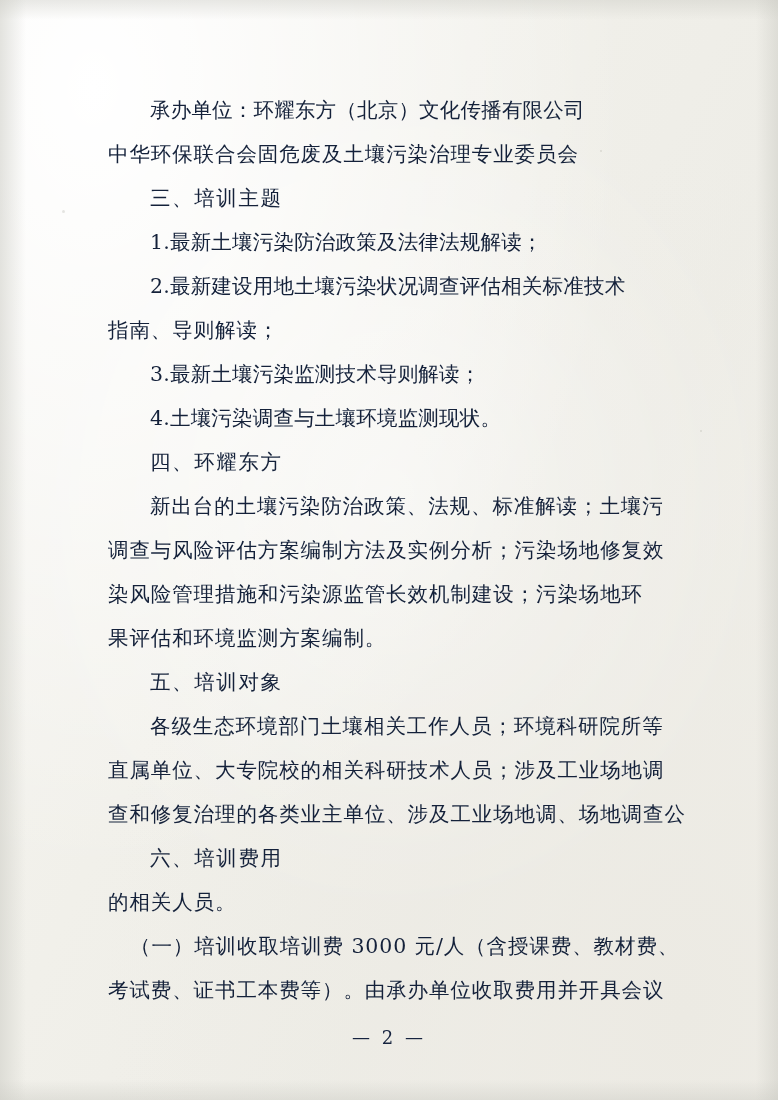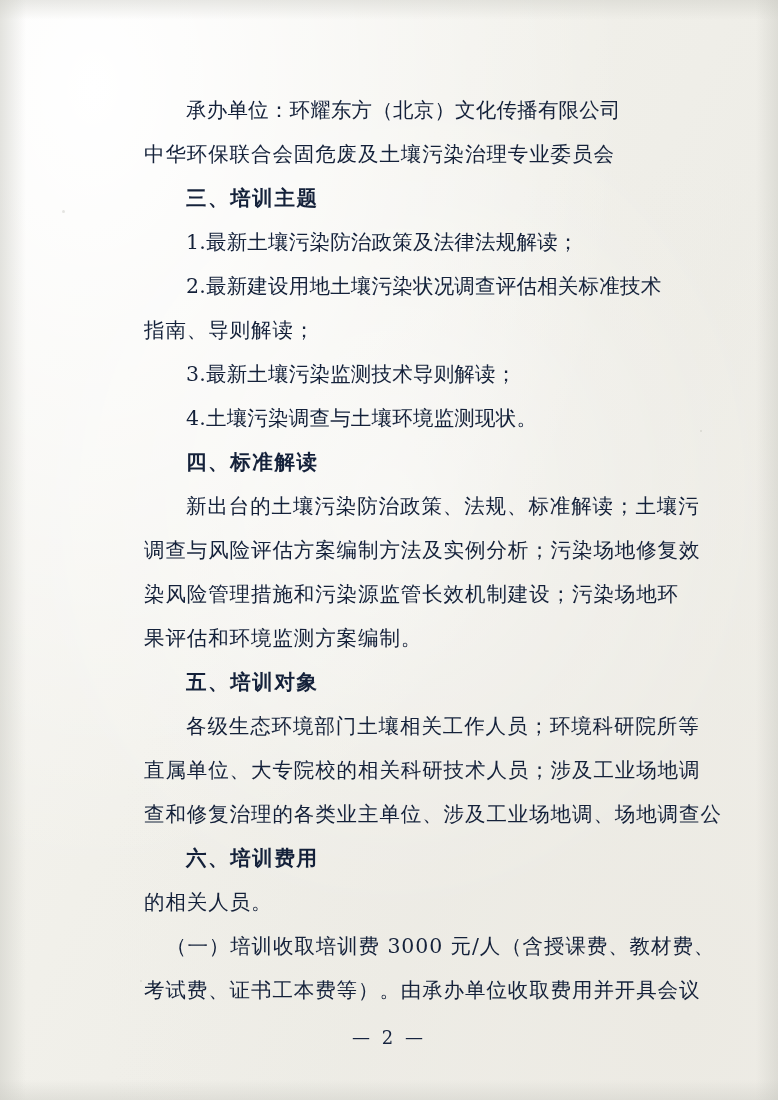--- a/index.html
+++ b/index.html
@@ -45,35 +45,34 @@
       radial-gradient(ellipse 70% 55% at 50% 45%, rgba(255,255,255,0.45) 0%, rgba(255,255,255,0) 70%);
     mix-blend-mode: screen;
   }
 
   .content {
     position: absolute;
     left: 108px;
     top: 88px;
     width: 560px;
     z-index: 3;
-    margin-left: 36px;
   }
 
   .line {
     font-size: 20.5px;
     line-height: 44px;
     color: #14213a;
     letter-spacing: 0.2px;
     white-space: pre;
     font-family: "DejaVu Serif", "Liberation Serif", serif;
   }
   .indent1 { text-indent: 42px; }
   .indent-half { text-indent: 22px; }
   .heading {
-    font-weight: bold;
+    font-weight: normal;
     text-indent: 42px;
     letter-spacing: 1.6px;
   }
   .blocky {
     
     letter-spacing: 0.9px;
   }
 
   .footer {
     position: absolute;
@@ -108,21 +107,21 @@
 
   <div class="content">
     <div class="line indent1">承办单位：环耀东方（北京）文化传播有限公司</div>
     <div class="line blocky">中华环保联合会固危废及土壤污染治理专业委员会</div>
     <div class="line heading">三、培训主题</div>
     <div class="line indent1">1.最新土壤污染防治政策及法律法规解读；</div>
     <div class="line indent1">2.最新建设用地土壤污染状况调查评估相关标准技术</div>
     <div class="line blocky">指南、导则解读；</div>
     <div class="line indent1">3.最新土壤污染监测技术导则解读；</div>
     <div class="line indent1">4.土壤污染调查与土壤环境监测现状。</div>
-    <div class="line heading">四、标准解读</div>
+    <div class="line heading">四、环耀东方</div>
     <div class="line indent1 blocky">新出台的土壤污染防治政策、法规、标准解读；土壤污</div>
     <div class="line blocky">调查与风险评估方案编制方法及实例分析；污染场地修复效</div>
     <div class="line blocky">染风险管理措施和污染源监管长效机制建设；污染场地环</div>
     <div class="line blocky">果评估和环境监测方案编制。</div>
     <div class="line heading">五、培训对象</div>
     <div class="line indent1 blocky">各级生态环境部门土壤相关工作人员；环境科研院所等</div>
     <div class="line blocky">直属单位、大专院校的相关科研技术人员；涉及工业场地调</div>
     <div class="line blocky">查和修复治理的各类业主单位、涉及工业场地调、场地调查公</div>
     <div class="line heading">六、培训费用</div>
     <div class="line blocky">的相关人员。</div>

